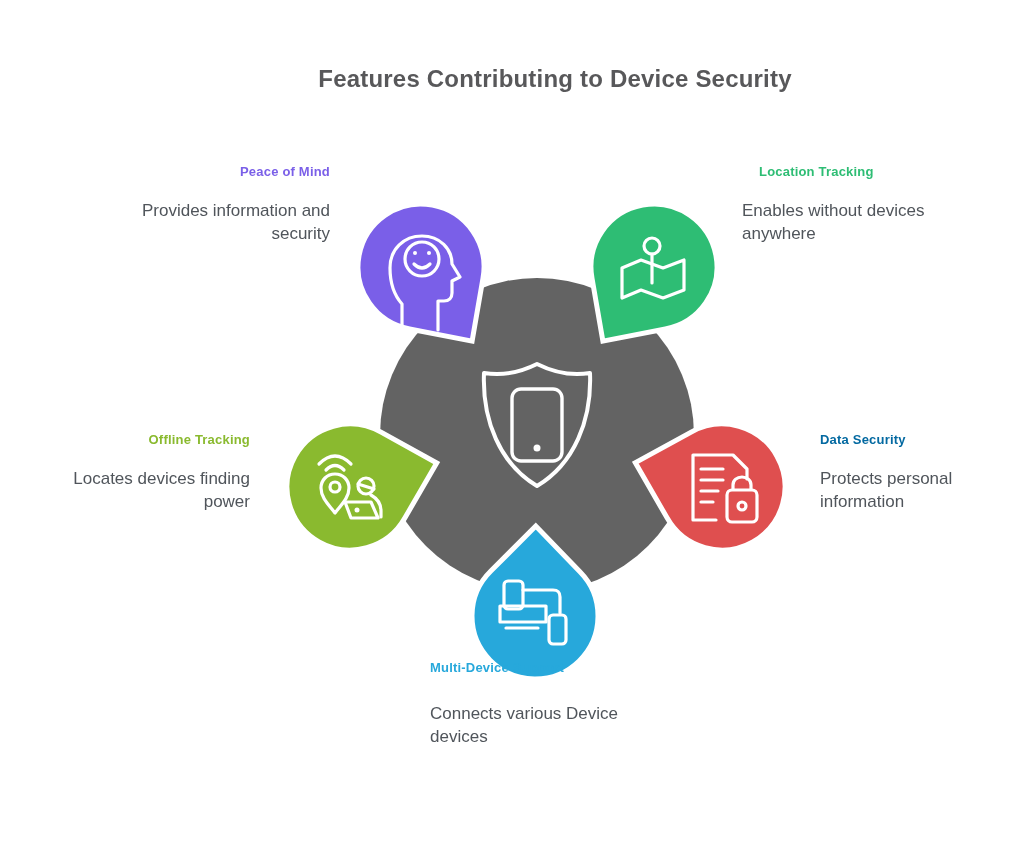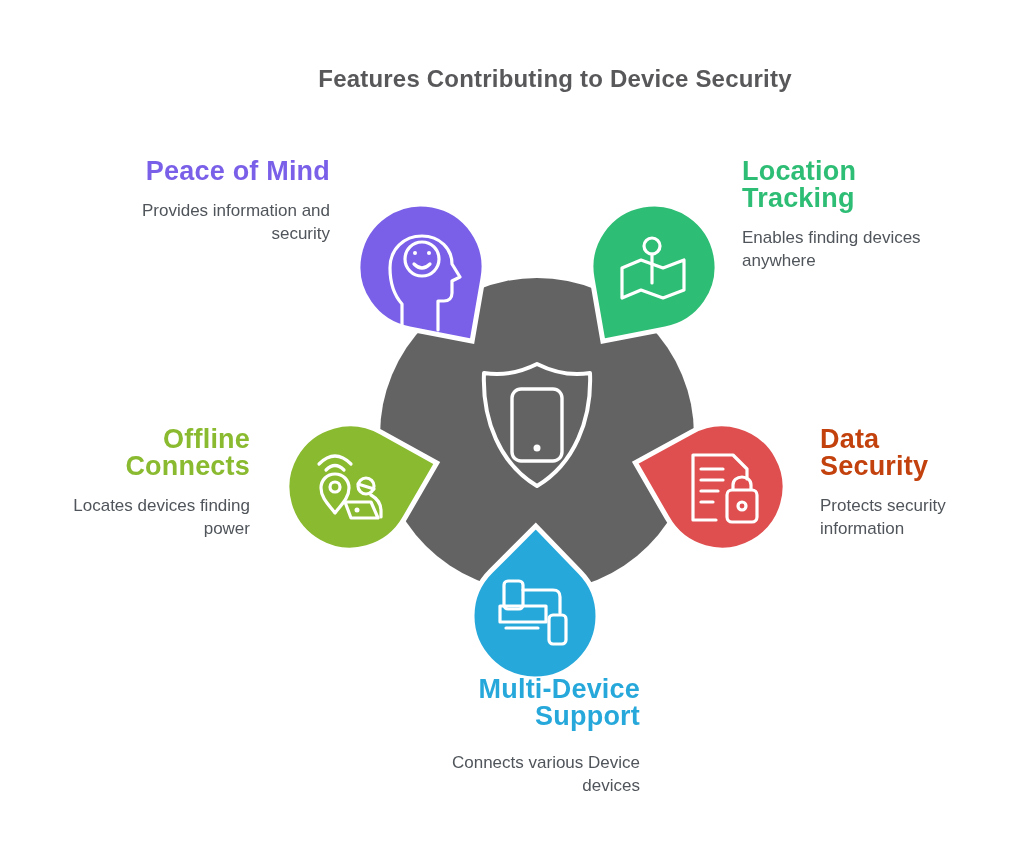--- a/index.html
+++ b/index.html
@@ -10,28 +10,28 @@
   .canvas{position:absolute;inset:0;width:1024px;height:862px;}
   svg.diagram{position:absolute;left:0;top:0;width:1024px;height:867px;}
 
   .page-title{
     position:absolute;left:295px;top:64px;width:520px;
     text-align:center;font-size:24px;font-weight:700;color:#58585A;
     letter-spacing:0.2px;line-height:30px;
   }
 
   .tb{position:absolute;}
-  .tb h2{margin:0;font-size:27px;font-weight:700;line-height:27px;letter-spacing:0.2px;}
+  .tb h2{margin:0;font-size:13px;font-weight:700;line-height:27px;letter-spacing:0.2px;}
   .tb p{margin:14px 0 0 0;font-size:17px;line-height:23px;color:#50555B;}
 
   .tb-peace   {left:140px;top:158px;width:190px;text-align:right;}
   .tb-location{left:742px;top:158px;width:200px;text-align:left;}
   .tb-offline {left:40px; top:426px;width:210px;text-align:right;}
   .tb-data    {left:820px;top:426px;width:165px;text-align:left;}
-  .tb-multi   {left:430px;top:676px;width:210px;text-align:right;}
+  .tb-multi   {left:430px;top:654px;width:210px;text-align:left;}
   .tb-multi p{margin-top:21px;}
 
   .petal{stroke:#ffffff;stroke-width:5;}
   .icon{stroke:#ffffff;stroke-width:3.2;fill:none;stroke-linecap:round;stroke-linejoin:round;}
   .icon .fillwhite{fill:#ffffff;stroke:none;}
   .shield{stroke:#ffffff;stroke-width:4;fill:none;stroke-linecap:round;stroke-linejoin:round;}
 </style>
 </head>
 <body>
 
@@ -110,32 +110,32 @@
   </svg>
 
   <div class="page-title">Features Contributing to Device Security</div>
 
   <div class="tb tb-peace">
     <h2 style="color: rgb(122, 95, 232);">Peace of Mind</h2>
     <p>Provides information and security</p>
   </div>
 
   <div class="tb tb-location">
-    <h2 style="color: rgb(46, 189, 116);">Location Tracking</h2>
-    <p>Enables finding devices anywhere</p>
+    <h2 style="color: rgb(46, 189, 116); margin-left: 17px;">Location Tracking</h2>
+    <p>Enables without devices anywhere</p>
   </div>
 
   <div class="tb tb-offline">
-    <h2 style="color: rgb(138, 186, 47);">Offline Connects</h2>
+    <h2 style="color: rgb(138, 186, 47);">Offline Tracking</h2>
     <p>Locates devices finding power</p>
   </div>
 
   <div class="tb tb-data">
-    <h2 style="color: #c2410c;">Data Security</h2>
-    <p>Protects security information</p>
+    <h2 style="color: #0369a1;">Data Security</h2>
+    <p>Protects personal information</p>
   </div>
 
   <div class="tb tb-multi">
     <h2 style="color: rgb(39, 168, 219);">Multi-Device Support</h2>
     <p>Connects various Device devices</p>
   </div>
 
 </div>
 
 </body></html>

